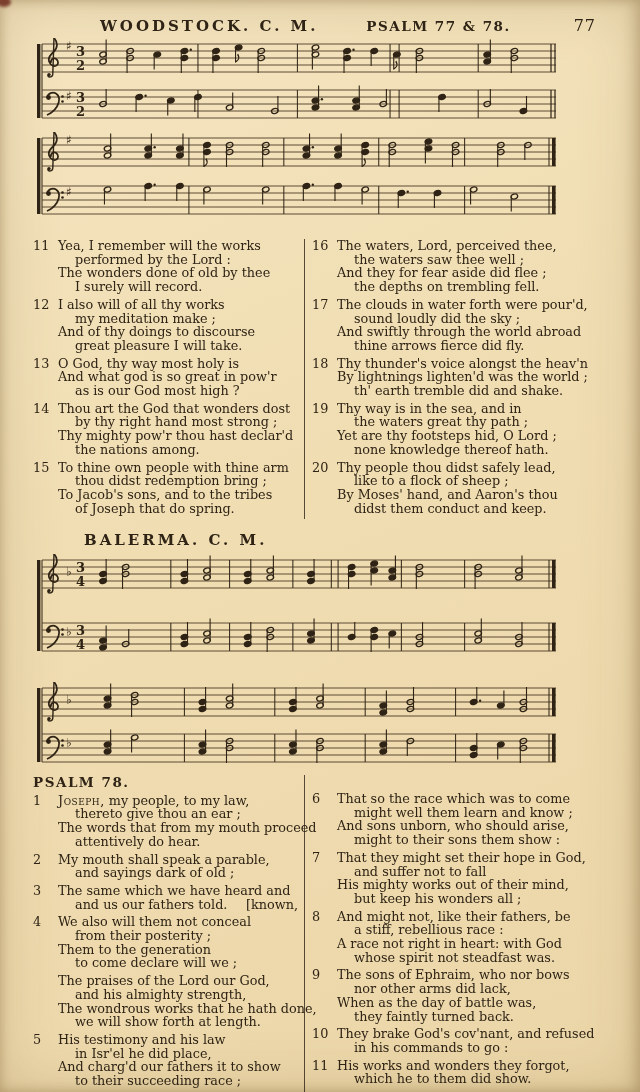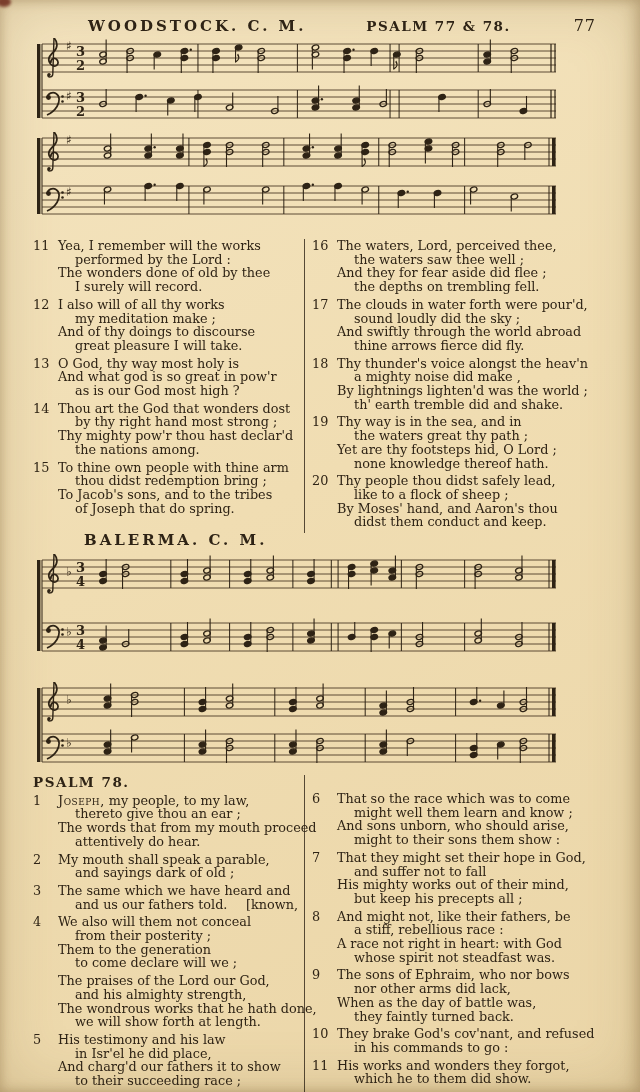--- a/index.html
+++ b/index.html
@@ -4,21 +4,21 @@
 <style>
   html,body{margin:0;padding:0;background:#8a7a5e;}
   .page{
     position:relative; width:640px; height:1092px; overflow:hidden;
     background:linear-gradient(155deg,#f4e4bf 0%, #f0ddb2 45%, #ebd6a8 100%);
     box-shadow:inset 0 0 60px rgba(120,90,40,.22), inset -6px 0 14px rgba(110,80,35,.25), inset 3px 0 10px rgba(110,80,35,.18);
     font-family:"DejaVu Serif","Liberation Serif",serif;
     color:#2e2315;
   }
   .corner-mark{position:absolute;left:-3px;top:-3px;width:14px;height:10px;background:#6e2a1c;border-radius:50%;filter:blur(1.5px);opacity:.85;}
-  .hdr{position:absolute;top:16px;left:0;right:0;display:flex;align-items:baseline;padding:0 44px 0 88px;}
+  .hdr{position:absolute;top:16px;left:12px;right:0;display:flex;align-items:baseline;padding:0 44px 0 88px;}
   .title-main{font-weight:bold;font-size:15px;letter-spacing:3px;}
   .hdr-right{margin-left:auto;display:flex;align-items:baseline;gap:63px;}
   .psalm-ref{font-weight:bold;font-size:13.5px;letter-spacing:1.5px;}
   .pagenum{font-weight:normal;font-size:16px;letter-spacing:1px;}
   .tune2{position:absolute;top:531px;left:84px;font-weight:bold;font-size:15px;letter-spacing:3px;}
   .music-svg{position:absolute;left:0;width:640px;}
   .vblock{position:absolute;left:33px;width:582px;display:flex;font-size:12.8px;line-height:13.7px;}
   .vcol{box-sizing:border-box;}
   .vcol.left{width:271px;padding-right:4px;}
   .vcol.right{flex:1;border-left:1px solid rgba(46,35,21,.8);padding-left:7px;}
@@ -548,21 +548,20 @@
         <div class="verse">
           <span class="vnum">17</span>
           <div class="vline i0">The clouds in water forth were pour'd,</div>
           <div class="vline i1">sound loudly did the sky ;</div>
           <div class="vline i0">And swiftly through the world abroad</div>
           <div class="vline i1">thine arrows fierce did fly.</div>
         </div>
         <div class="verse">
           <span class="vnum">18</span>
           <div class="vline i0">Thy thunder's voice alongst the heav'n</div>
-          <div class="vline i1">a mighty noise did make ,</div>
           <div class="vline i0">By lightnings lighten'd was the world ;</div>
           <div class="vline i1">th' earth tremble did and shake.</div>
         </div>
         <div class="verse">
           <span class="vnum">19</span>
           <div class="vline i0">Thy way is in the sea, and in</div>
           <div class="vline i1">the waters great thy path ;</div>
           <div class="vline i0">Yet are thy footsteps hid, O Lord ;</div>
           <div class="vline i1">none knowledge thereof hath.</div>
         </div>
@@ -628,21 +627,21 @@
           <div class="vline i0">That so the race which was to come</div>
           <div class="vline i1">might well them learn and know ;</div>
           <div class="vline i0">And sons unborn, who should arise,</div>
           <div class="vline i1">might to their sons them show :</div>
         </div>
         <div class="verse">
           <span class="vnum">7</span>
           <div class="vline i0">That they might set their hope in God,</div>
           <div class="vline i1">and suffer not to fall</div>
           <div class="vline i0">His mighty works out of their mind,</div>
-          <div class="vline i1">but keep his precepts all ;</div>
+          <div class="vline i1">but keep his wonders all ;</div>
         </div>
         <div class="verse">
           <span class="vnum">8</span>
           <div class="vline i0">And might not, like their fathers, be</div>
           <div class="vline i1">a stiff, rebellious race :</div>
           <div class="vline i0">A race not right in heart:  with God</div>
           <div class="vline i1">whose spirit not steadfast was.</div>
         </div>
         <div class="verse">
           <span class="vnum">9</span>

